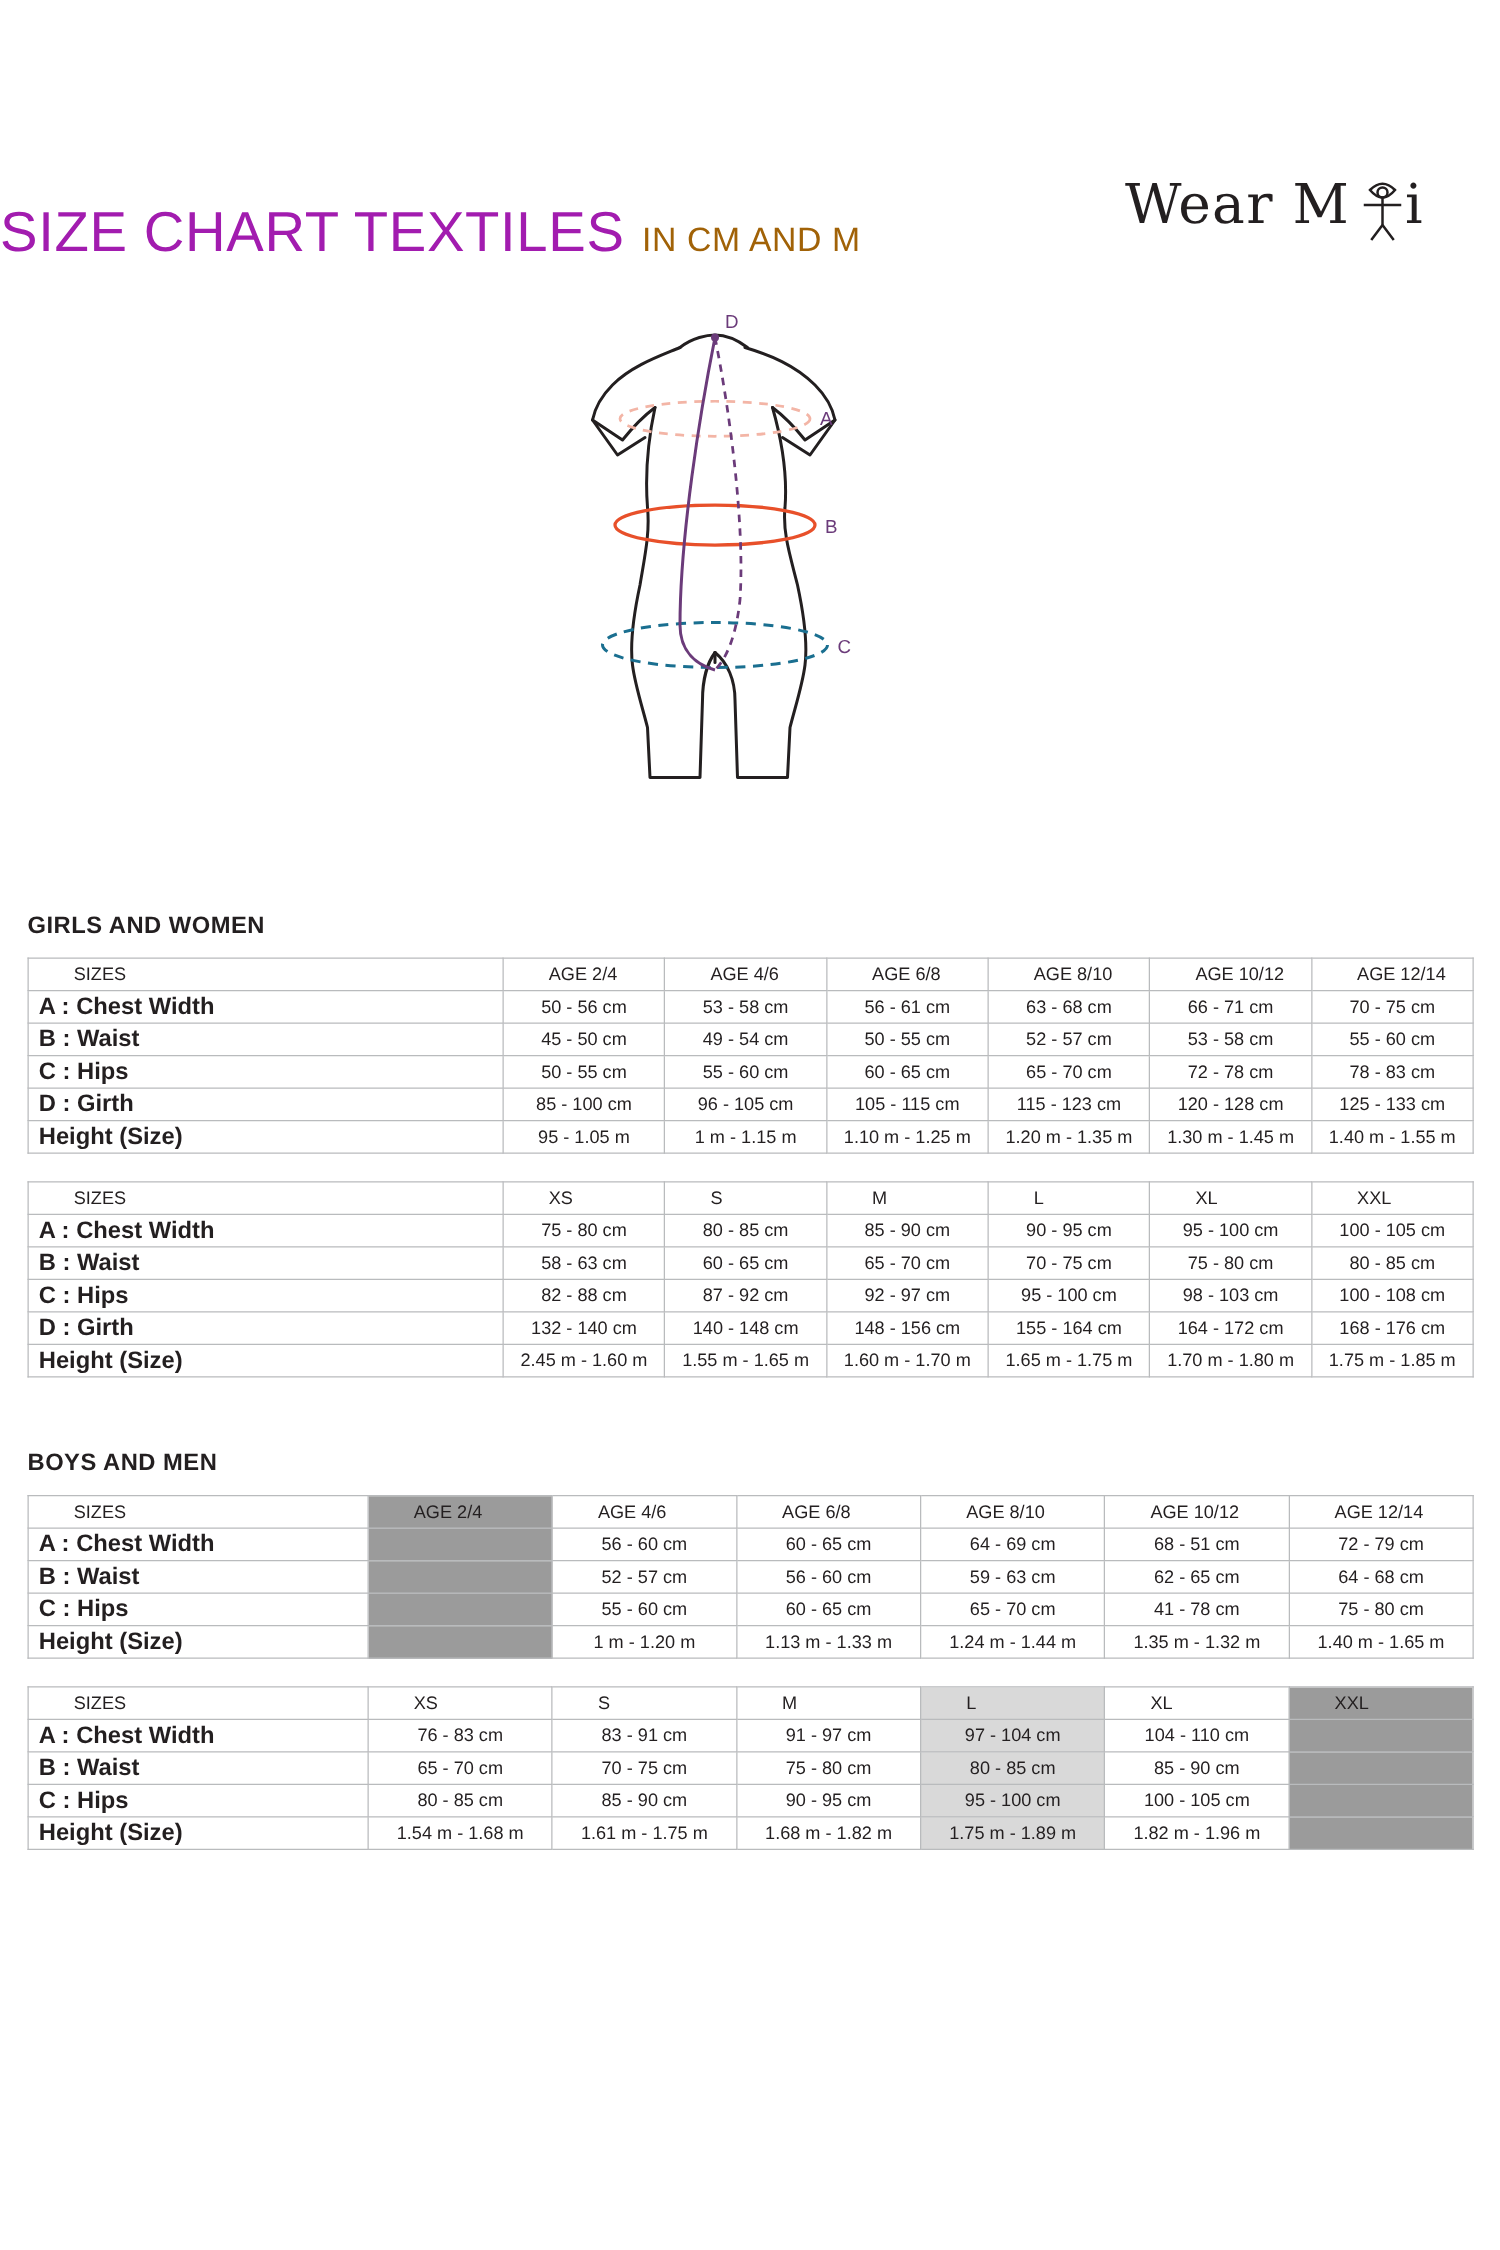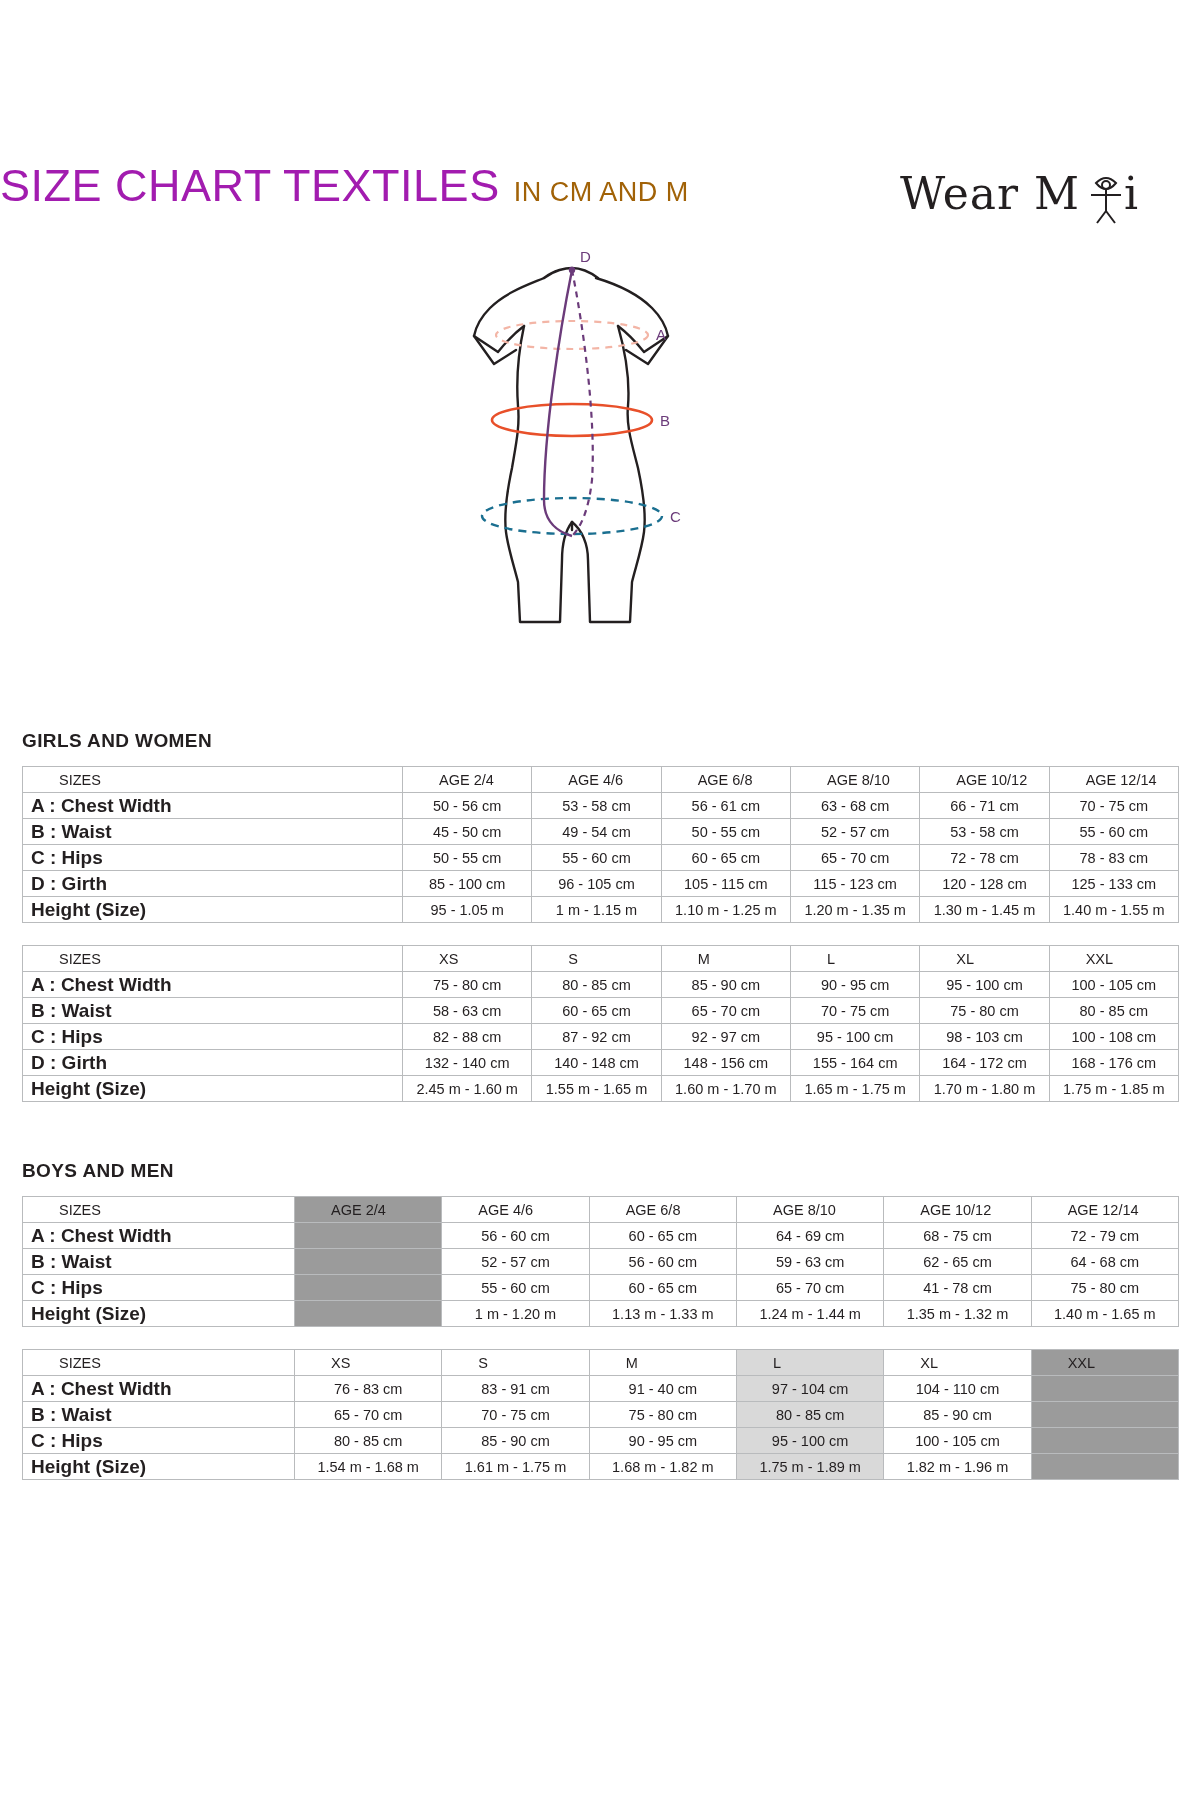--- a/index.html
+++ b/index.html
@@ -41,21 +41,20 @@
     font-weight: 400;
     letter-spacing: 0.5px;
     color: #a16207;
   }
   .brand {
     position: absolute;
     right: 0px;
     top: 130px;
     width: 300px;
     height: 70px;
-    margin-top: 31px;
   }
 
   
   .figure-area {
     position: relative;
     height: 500px;
     width: 100%;
   }
   .figure-area svg {
     position: absolute;
@@ -343,21 +342,21 @@
             <td class="sizes-label">AGE 12/14</td>
           </tr>
         </thead>
         <tbody>
           <tr>
             <td class="rowhead chest-label">A : Chest Width</td>
             <td class="shaded"></td>
             <td>56 - 60 cm</td>
             <td>60 - 65 cm</td>
             <td>64 - 69 cm</td>
-            <td>68 - 75 cm</td>
+            <td>68 - 51 cm</td>
             <td>72 - 79 cm</td>
           </tr>
           <tr>
             <td class="rowhead waist-label">B : Waist</td>
             <td class="shaded"></td>
             <td>52  - 57 cm</td>
             <td>56 - 60 cm</td>
             <td>59 - 63 cm</td>
             <td>62 - 65 cm</td>
             <td>64 - 68 cm</td>
@@ -402,21 +401,21 @@
             <td class="sizes-label gray-col">L</td>
             <td class="sizes-label">XL</td>
             <td class="sizes-label shaded">XXL</td>
           </tr>
         </thead>
         <tbody>
           <tr>
             <td class="rowhead chest-label">A : Chest Width</td>
             <td>76 - 83 cm</td>
             <td>83 - 91 cm</td>
-            <td>91 - 40 cm</td>
+            <td>91 - 97 cm</td>
             <td class="gray-col">97 - 104 cm</td>
             <td>104 - 110 cm</td>
             <td class="shaded"></td>
           </tr>
           <tr>
             <td class="rowhead waist-label">B : Waist</td>
             <td>65 - 70 cm</td>
             <td>70 - 75 cm</td>
             <td>75 - 80 cm</td>
             <td class="gray-col">80 - 85 cm</td>

